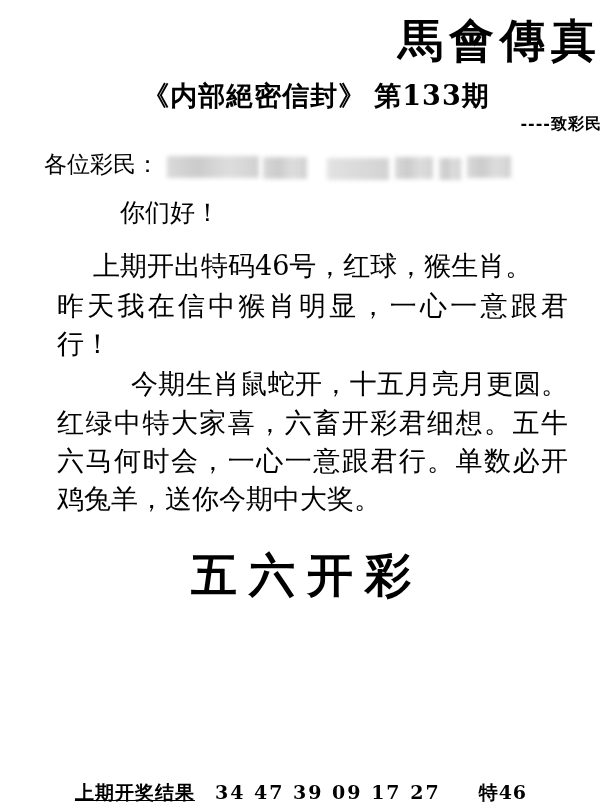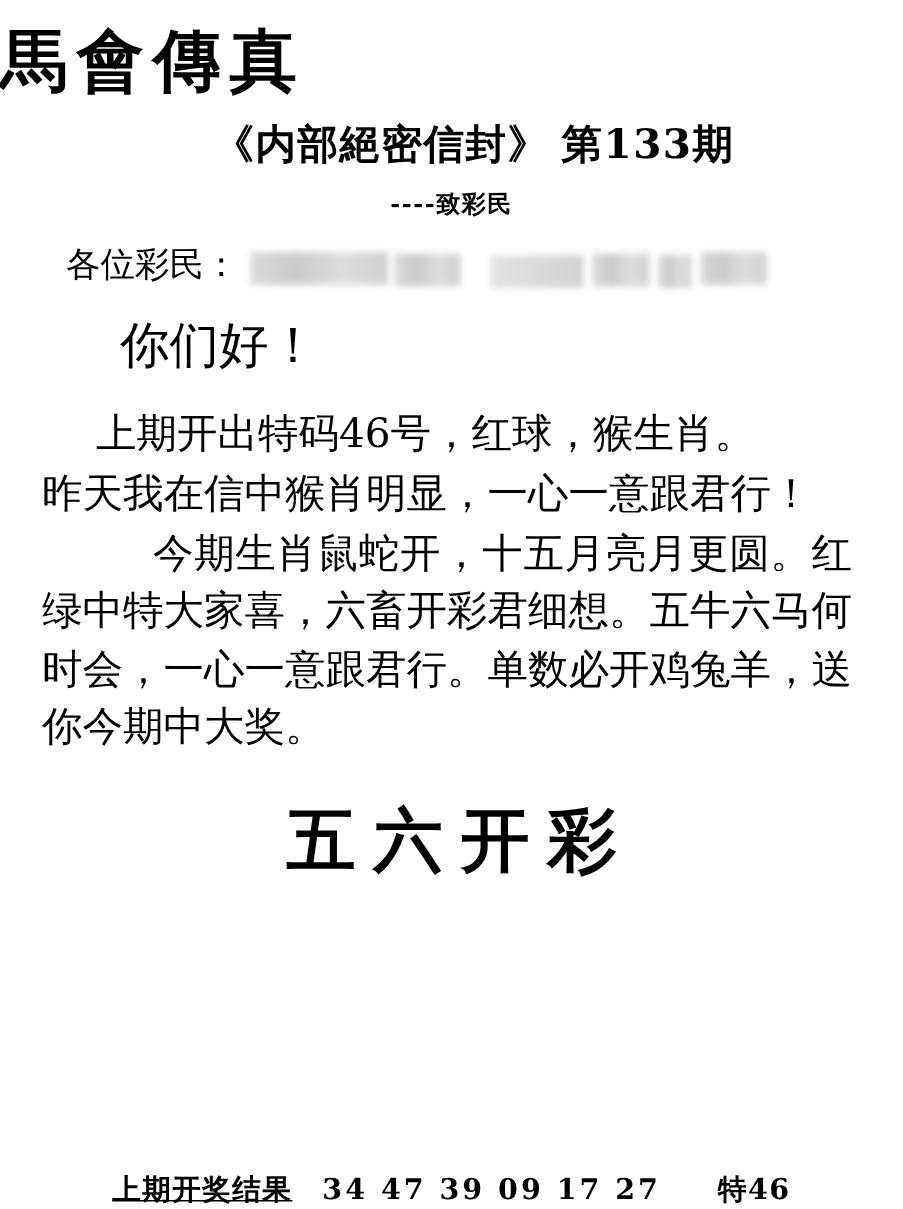--- a/index.html
+++ b/index.html
@@ -15,44 +15,43 @@
     overflow: hidden;
   }
   .page {
     position: relative;
     width: 602px;
     height: 806px;
     box-sizing: border-box;
     background: #ffffff;
   }
   .title {
-    text-align: left;
+    text-align: right;
     font-size: 45px;
     font-weight: bold;
     letter-spacing: 6px;
     margin-top: 16px;
     line-height: 1.1;
     font-family: "DejaVu Serif", "Liberation Serif", serif;
   }
   .subtitle {
     text-align: center;
     font-size: 27px;
     font-weight: bold;
     margin-top: 12px;
     letter-spacing: 1px;
     padding-left: 30px;
   }
   .subtitle .issue {
     margin-left: 8px;
   }
   .dedication {
-    text-align: center;
+    text-align: right;
     font-size: 16px;
     font-weight: bold;
-    margin-top: 12px;
     letter-spacing: 1px;
   }
   .salutation-row {
     display: flex;
     align-items: flex-end;
     margin-top: 14px;
     padding-left: 44px;
   }
   .salutation {
     font-size: 23px;
@@ -73,27 +72,27 @@
     opacity: 0.95;
     height: 22px;
   }
   .b1 { left: 0px;   width: 92px; top: 2px; }
   .b2 { left: 96px;  width: 44px; top: 3px; }
   .b3 { left: 160px; width: 62px; top: 4px; background: linear-gradient(90deg,#e2e2e2,#d0d0d0); }
   .b4 { left: 228px; width: 38px; top: 3px; }
   .b5 { left: 272px; width: 22px; top: 4px; }
   .b6 { left: 300px; width: 44px; top: 2px; }
   .greeting {
-    font-size: 33px;
+    font-size: 25px;
     margin-top: 16px;
-    padding-left: 80px;
+    padding-left: 120px;
   }
   .body-block {
     margin-top: 18px;
-    padding: 0 34px 0 28px;
+    padding: 0 34px 0 57px;
     font-size: 27px;
     line-height: 1.42;
     text-align: justify;
   }
   .body-block p {
     margin: 0 0 2px 0;
   }
   .indent-1 { text-indent: 36px; }
   .indent-2 { text-indent: 74px; }
   .bigline {

